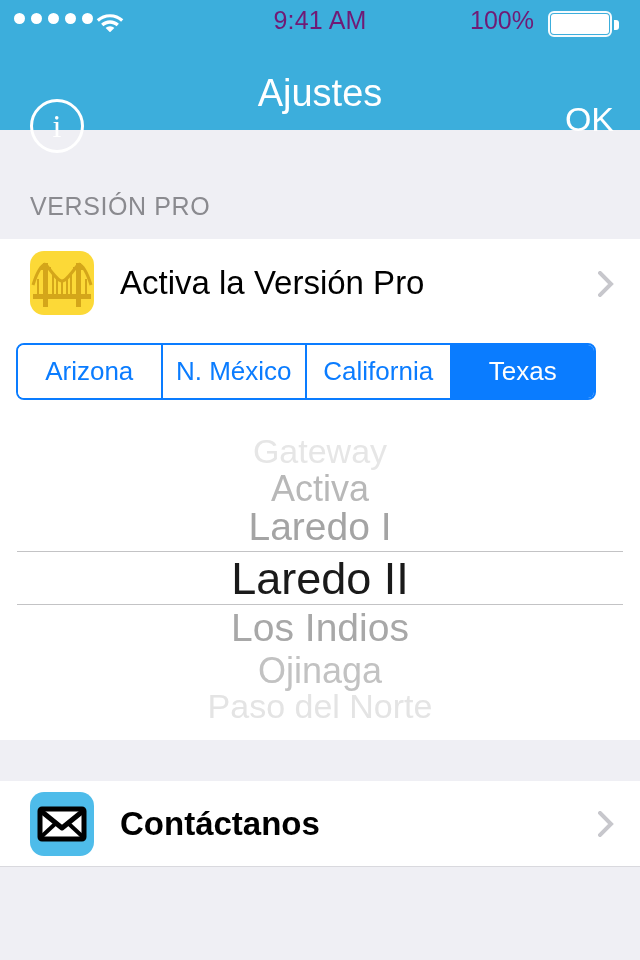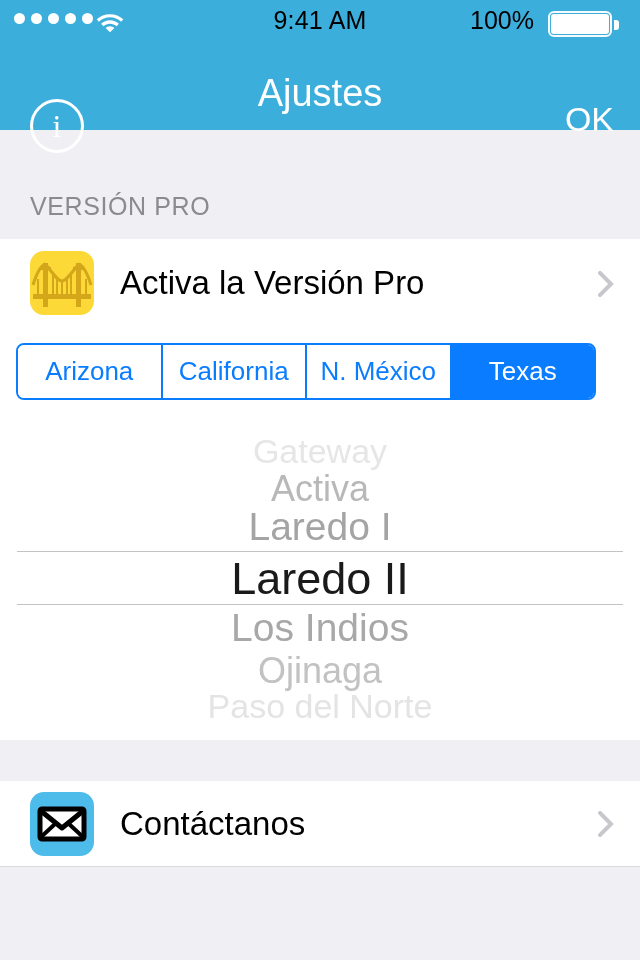--- a/index.html
+++ b/index.html
@@ -20,21 +20,21 @@
     height: 960px;
     background: #EFEFF4;
   }
 
   
   #status-bar {
     position: absolute;
     left: 0; top: 0;
     width: 640px; height: 40px;
     background: #3CAEDC;
-    color: #000000;
+    color: #701a75;
   }
   #signal-dots {
     position: absolute;
     left: 14px; top: 13px;
     display: flex;
     gap: 6px;
     align-items: center;
   }
   #signal-dots i {
     display: block;
@@ -234,20 +234,21 @@
     background: #C3C3C5;
   }
 
   
   #cell-contact {
     position: absolute;
     left: 0; top: 781px;
     width: 640px; height: 86px;
     background: #FFFFFF;
     cursor: pointer;
+    font-weight: bold;
   }
   #envelope-icon {
     background: #4EBCEA;
     top: 11px;
   }
   #cell-contact .cell-label { height: 86px; line-height: 86px; }
   #cell-contact .chevron { top: 30px; }
   #contact-separator {
     position: absolute;
     left: 0; top: 866px;
@@ -324,22 +325,22 @@
     </div>
     <div class="cell-label">Activa la Versión Pro</div>
     <svg class="chevron" viewBox="0 0 16 26">
       <polyline points="2,2 13,13 2,24" stroke="#C7C7CC" stroke-width="4" fill="none" stroke-linecap="square"></polyline>
     </svg>
   </div>
 
   <div id="segmented-control">
     <div id="segmented-track">
       <div class="segment">Arizona</div>
+      <div class="segment">N. México</div>
       <div class="segment">California</div>
-      <div class="segment">N. México</div>
       <div class="segment selected">Texas</div>
     </div>
   </div>
 
   <div id="picker">
     <div class="picker-row" style="top:27px; font-size:34px; color:#E6E6E6;">Gateway</div>
     <div class="picker-row" style="top:63px; font-size:36px; color:#B8B8B8;">Activa</div>
     <div class="picker-row" style="top:100px; font-size:39px; color:#A4A4A4;">Laredo I</div>
     <div class="picker-row" style="top:201px; font-size:39px; color:#A8A8A8;">Los Indios</div>
     <div class="picker-row" style="top:148px; font-size:45px; color:#1A1A1A;">Laredo II</div>

